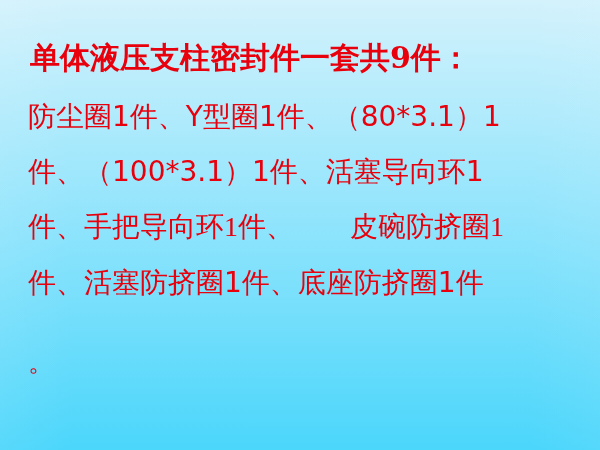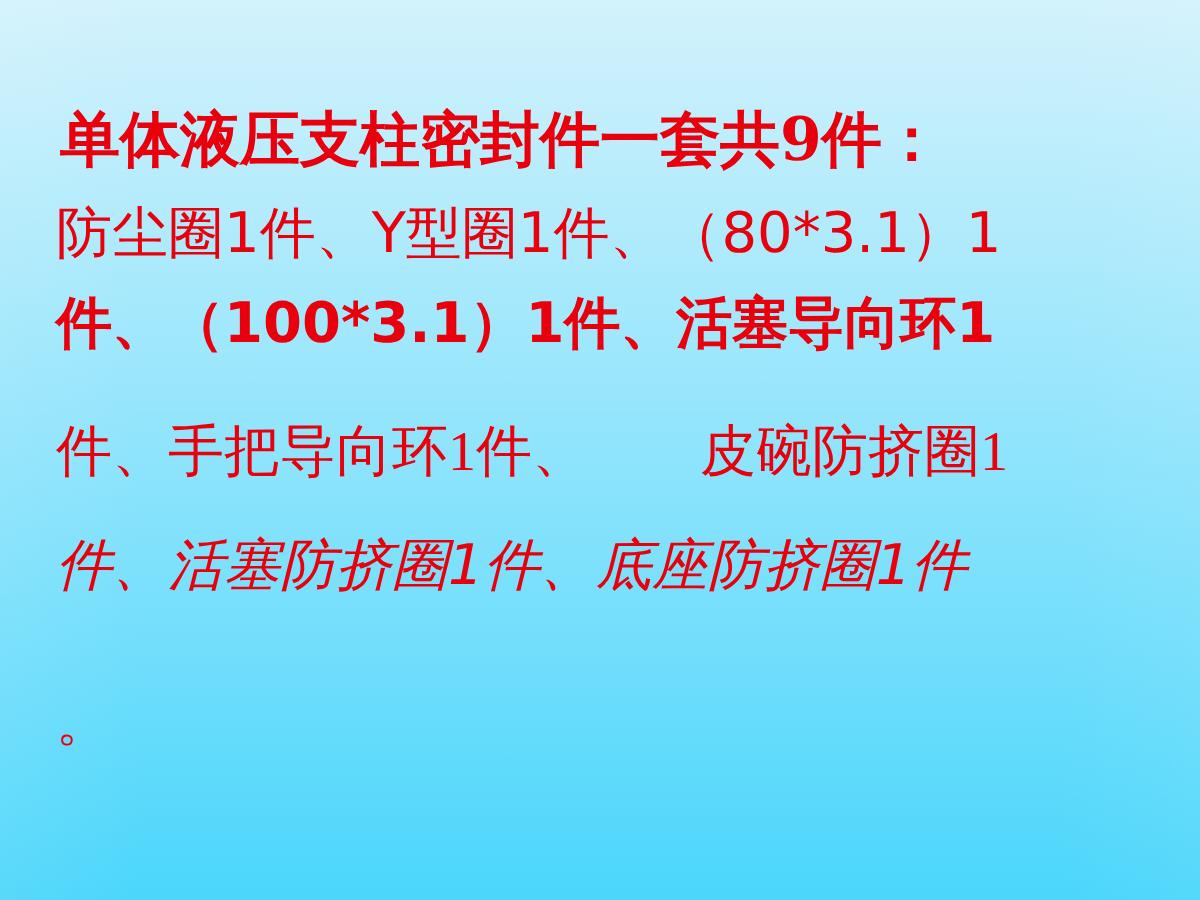--- a/index.html
+++ b/index.html
@@ -48,21 +48,21 @@
     left: 0;
     top: 0;
     width: 600px;
     padding: 0;
     z-index: 2;
   }
 
   .slide-title {
     position: absolute;
     left: 30px;
-    top: 52px;
+    top: 39px;
     margin: 0;
     color: #e8000d;
     font-family: "DejaVu Serif", "Liberation Serif", serif;
     font-weight: bold;
     font-size: 30px;
     line-height: 38px;
     letter-spacing: 0px;
     white-space: nowrap;
   }
 
@@ -72,23 +72,23 @@
     margin: 0;
     color: #e8000d;
     font-family: "DejaVu Sans", "Liberation Sans", sans-serif;
     font-weight: normal;
     font-size: 28px;
     line-height: 34px;
     white-space: pre;
     text-align: center;
   }
   .body-line.l1 { top: 100px; }
-  .body-line.l2 { top: 145px; font-weight: bold; }
+  .body-line.l2 { top: 155px; }
   .body-line.l3 { top: 210px; }
-  .body-line.l4 { top: 266px; font-style: italic; }
+  .body-line.l4 { top: 266px; }
   .body-line.l5 { top: 345px; font-size: 26px; }
 </style>
 </head>
 <body>
 
 <div id="slide" style="background: linear-gradient(rgb(211, 242, 252) 0%, rgb(143, 228, 252) 50%, rgb(75, 214, 251) 100%);">
 
   <div id="text-body">
 
     <h1 class="slide-title" style="color: rgb(232, 0, 13);">单体液压支柱密封件一套共9件：</h1>

